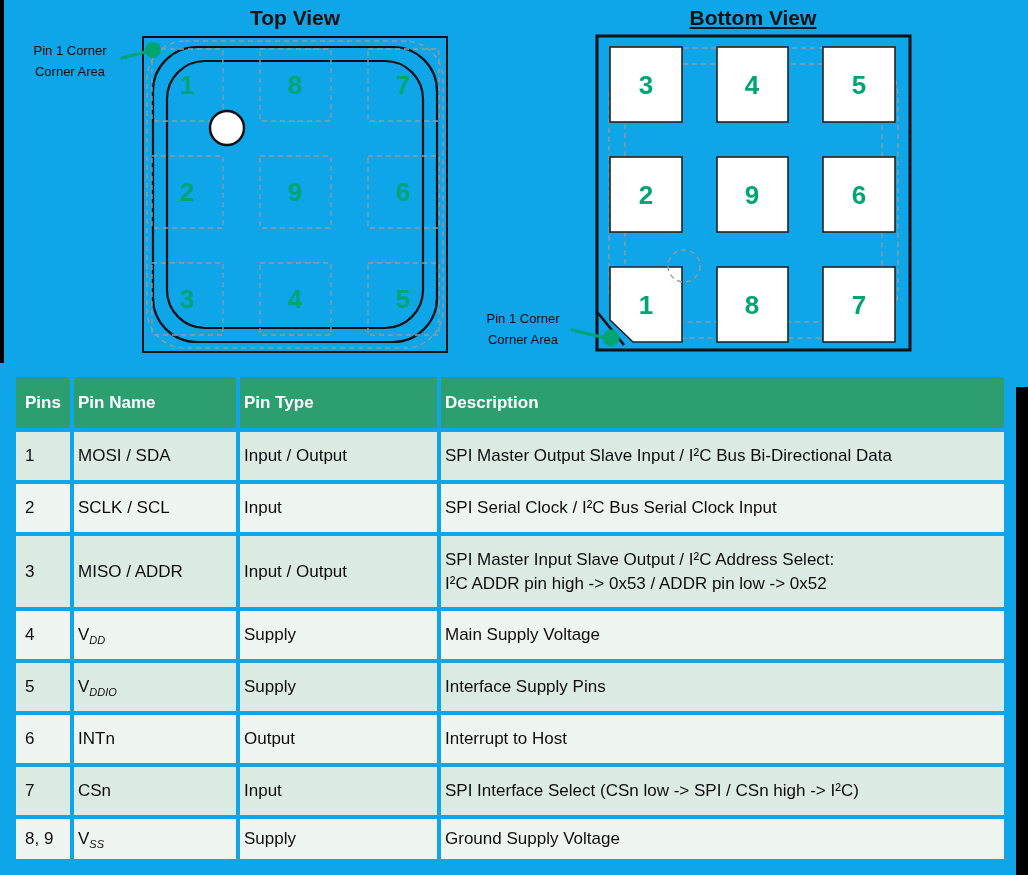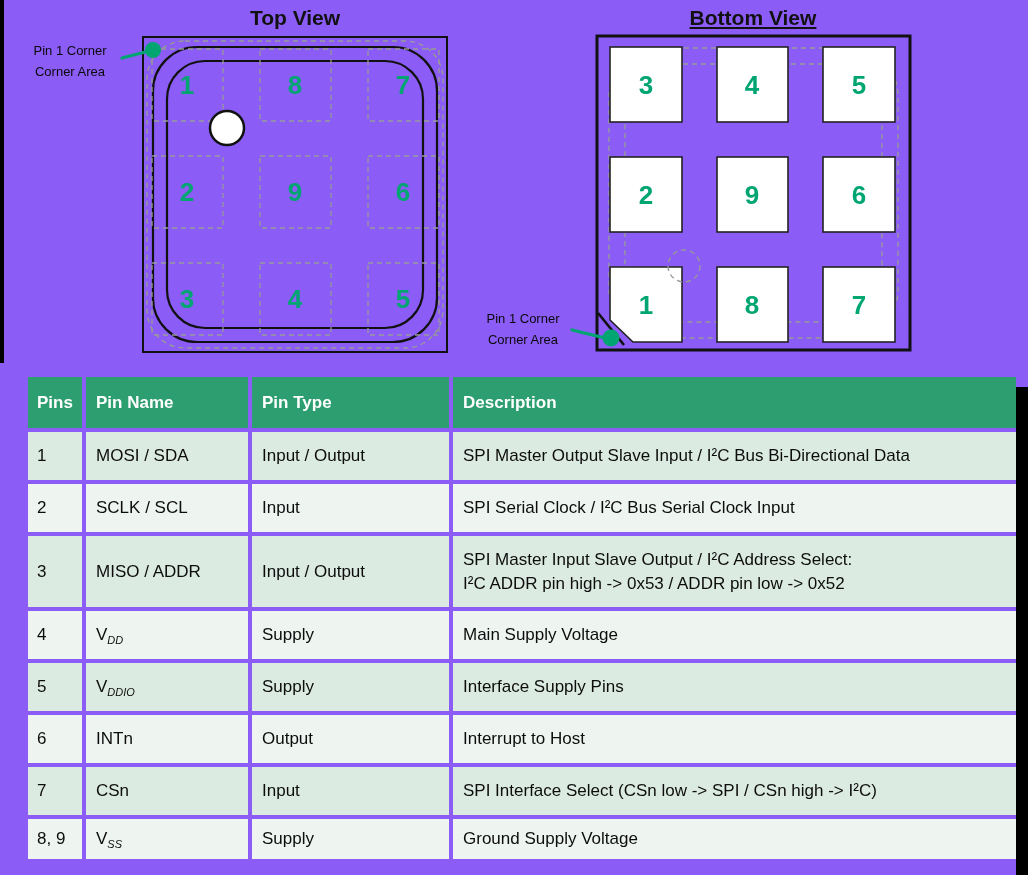--- a/index.html
+++ b/index.html
@@ -4,21 +4,21 @@
 <style>
   :root{
     --accent:#00a572;
     --header-green:#2d9e70;
     --row-odd:#dcebe2;
     --row-even:#eef5f1;
     --ink:#0d0d0d;
   }
   html,body{margin:0;padding:0;background:#ffffff;}
   body{width:1028px;height:875px;font-family:"Liberation Sans","DejaVu Sans",sans-serif;color:var(--ink);}
-  .stage{position:relative;width:1028px;height:875px;overflow:hidden;background:#8b5cf6;}
+  .stage{position:relative;width:1028px;height:875px;overflow:hidden;background:#0ea5e9;}
 
   .black-bar{position:absolute;background:#000;}
   #left-bar{left:0;top:0;width:4px;height:363px;}
   #right-bar{left:1016px;top:387px;width:12px;height:488px;}
 
   .view-title{position:absolute;width:170px;text-align:center;font-size:21px;font-weight:bold;color:#111;}
   #top-view-title{left:210px;top:6px;}
   #bottom-view-title{left:668px;top:6px;text-decoration:underline;}
 
   .pin-label{position:absolute;font-size:13px;font-weight:normal;line-height:21px;text-align:center;color:#0a0a0a;}
@@ -31,27 +31,27 @@
   #connector-overlay{left:0;top:0;pointer-events:none;}
 
   .solid{fill:none;stroke:#111;}
   .dash{fill:none;stroke:#999;stroke-dasharray:5 4;stroke-width:1.4;}
   .pad-top{fill:none;stroke:#999;stroke-dasharray:5 4;stroke-width:1.3;}
   .pad-bottom{fill:#fff;stroke:#222;stroke-width:1.6;}
   .pad-num{font:bold 26px "Liberation Sans","DejaVu Sans",sans-serif;fill:var(--accent);text-anchor:middle;}
   .green-line{stroke:var(--accent);stroke-width:3.2;stroke-linecap:round;}
   .green-dot{fill:var(--accent);}
 
-  table{position:absolute;left:24px;top:373px;border-collapse:separate;border-spacing:4px;table-layout:fixed;font-size:17px;}
+  table{position:absolute;left:12px;top:373px;border-collapse:separate;border-spacing:4px;table-layout:fixed;font-size:17px;}
   th{background:var(--header-green);color:#fff;font-weight:bold;text-align:left;height:49px;vertical-align:middle;}
   td{vertical-align:middle;color:var(--ink);}
   tr.odd td{background:var(--row-odd);}
   tr.even td{background:var(--row-even);}
   .c1{padding-left:9px;}
-  .c2,.c3,.c4{padding-left:10px;}
+  .c2,.c3,.c4{padding-left:4px;}
   td.c4{white-space:pre-line;line-height:24px;}
   sub{font-size:11px;line-height:0;font-style:italic;}
 </style>
 </head>
 <body>
 
 <div class="stage">
 
   <div id="left-bar" class="black-bar"></div>
   <div id="right-bar" class="black-bar"></div>

